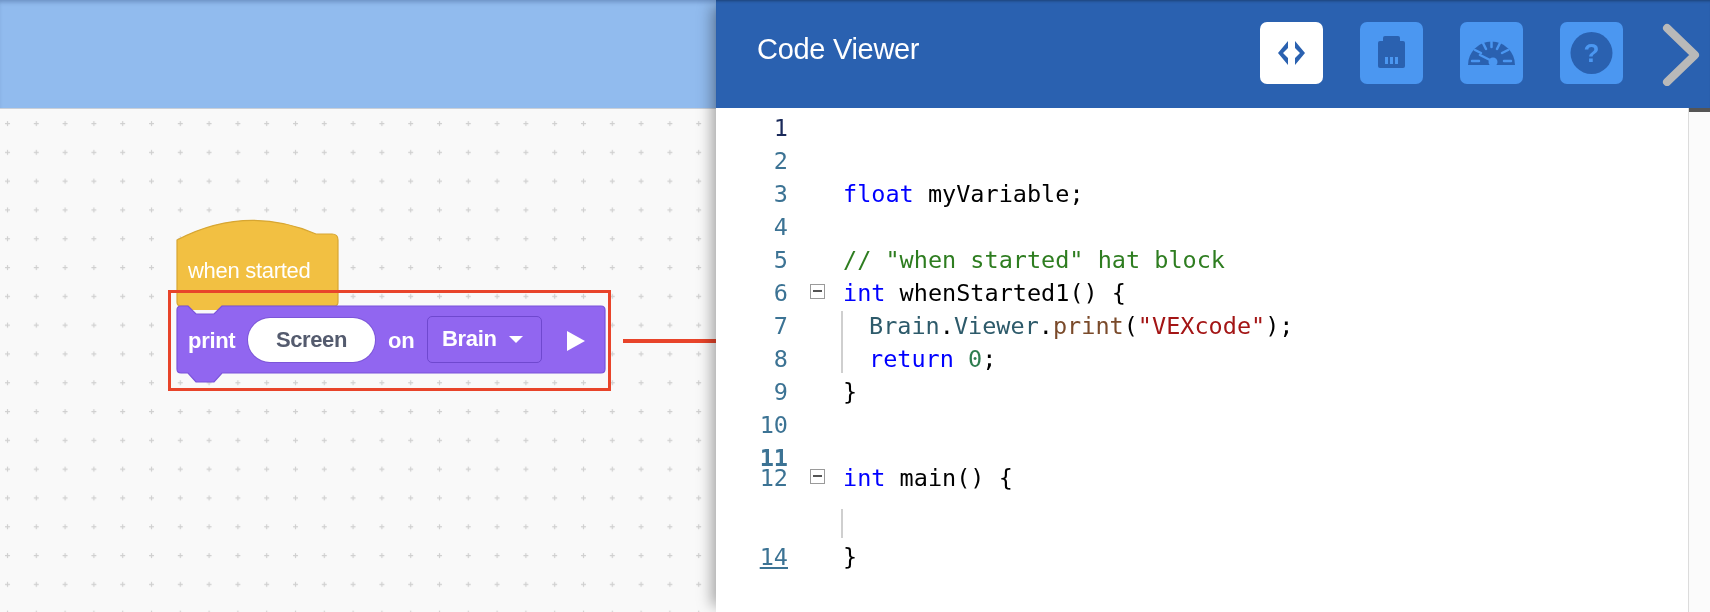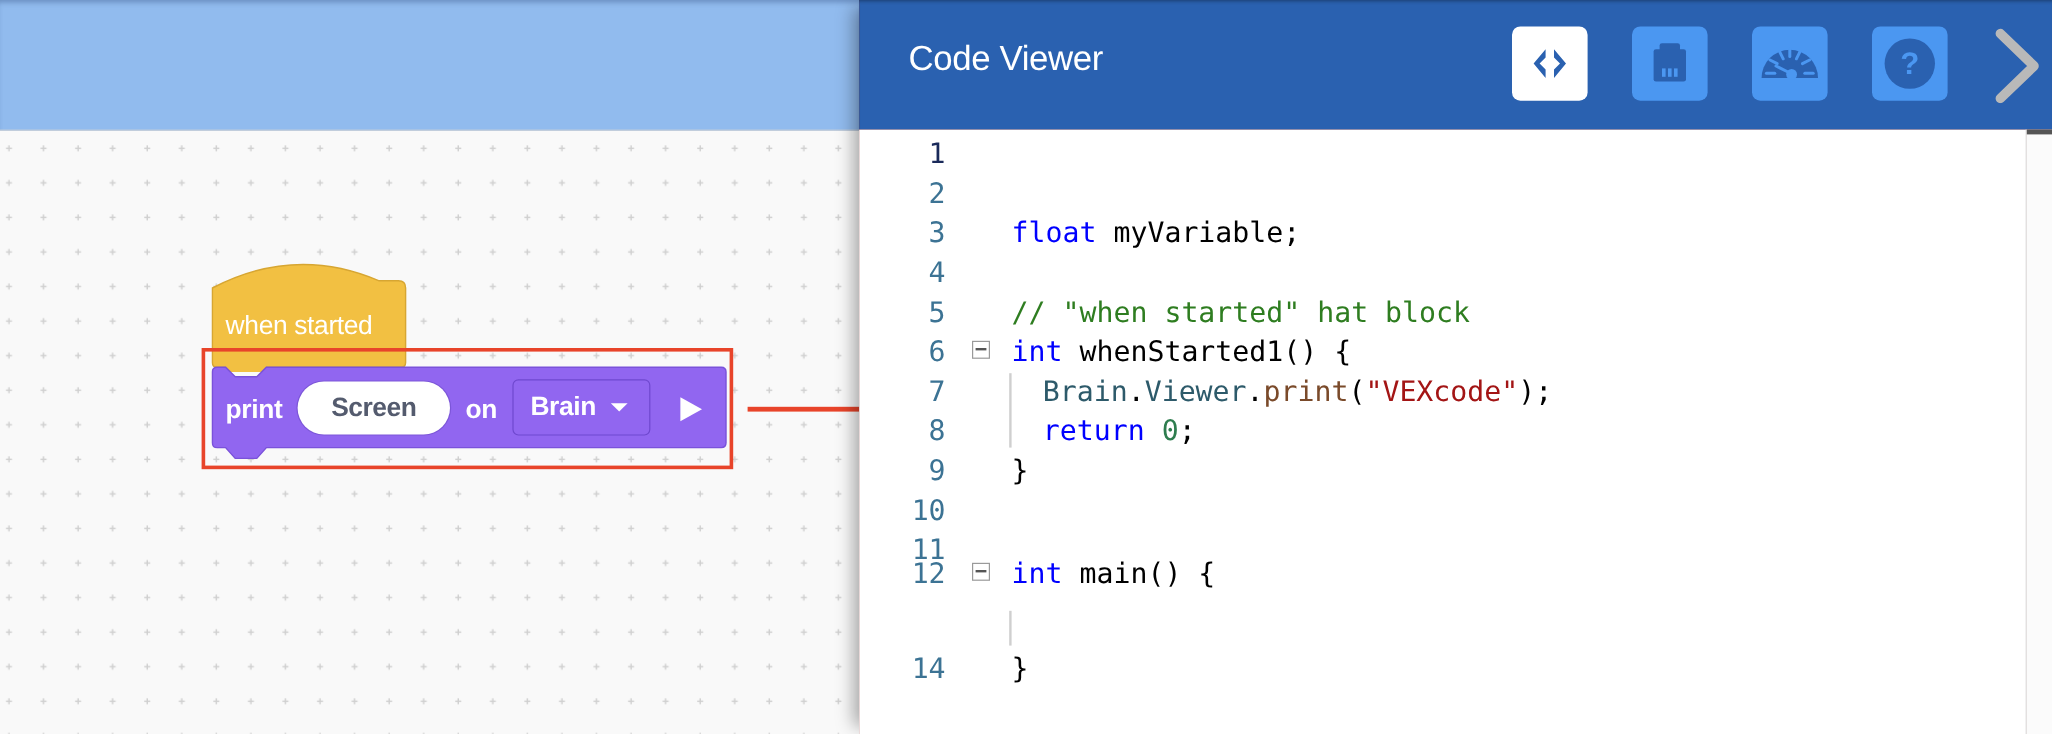--- a/index.html
+++ b/index.html
@@ -21,21 +21,21 @@
   .pill { position:absolute; left:72px; top:13px; width:127px; height:44px; background:#fff; border-radius:22px; color:#545b6e; font-weight:bold; font-size:22px; text-align:center; line-height:44px; letter-spacing:-0.4px; box-shadow:0 0 0 1px #7c56d8; }
   .dropdown { position:absolute; left:251px; top:11px; width:115px; height:47px; border:1.5px solid #6f48cf; border-radius:5px; background:#9166f0; box-sizing:border-box; color:#fff; font-weight:bold; font-size:22px; line-height:44px; padding-left:14px; letter-spacing:-0.3px; }
   .dropdown .caret { position:absolute; right:18px; top:19px; width:0; height:0; border-left:7px solid transparent; border-right:7px solid transparent; border-top:7px solid #fff; }
   .play { position:absolute; left:391px; top:26px; width:0; height:0; border-top:10px solid transparent; border-bottom:10px solid transparent; border-left:18px solid #fff; }
 
   .highlight-box { position:absolute; left:168px; top:290px; width:443px; height:101px; border:3.5px solid #e8442a; box-sizing:border-box; }
   .arrow-line { position:absolute; left:623px; top:339px; width:180px; height:4px; background:#e8442a; }
   .arrow-head { position:absolute; left:801px; top:329px; width:0; height:0; border-top:12px solid transparent; border-bottom:12px solid transparent; border-left:26px solid #e8442a; }
 
   
-  .panel { position:absolute; left:716px; top:0; width:994px; height:612px; background:#7f1d1d; box-shadow:-10px 0 14px -6px rgba(0,0,0,0.35); }
+  .panel { position:absolute; left:716px; top:0; width:994px; height:612px; background:#5eead4; box-shadow:-10px 0 14px -6px rgba(0,0,0,0.35); }
   .panel-header { position:absolute; left:0; top:0; width:994px; height:108px; background:#2a61b0; box-shadow: inset 0 3px 3px -2px rgba(0,0,0,0.35); }
   .panel-title { position:absolute; left:41px; top:33px; color:#fff; font-size:29px; letter-spacing:-0.3px; }
   .hbtn { position:absolute; top:22px; width:63px; height:62px; border-radius:7px; background:#4b97f1; }
   .hbtn.active { background:#fff; }
   .hbtn svg { position:absolute; left:0; top:0; }
   .chevron { position:absolute; left:944px; top:22px; width:44px; height:64px; }
 
   .code-area { position:absolute; left:0; top:108px; width:972px; height:504px; background:#fff; border-right:1.5px solid #dcdcdc; }
   .scroll-strip { position:absolute; left:973px; top:108px; width:21px; height:504px; background:#fbfbfb; }
   .scroll-cap { position:absolute; left:973px; top:108px; width:21px; height:4px; background:#555; }
@@ -153,21 +153,21 @@
       <div class="code-line" style="top: 2px;"><span class="ln current" style="left: 12px; right: auto;">1</span></div>
       <div class="code-line" style="top: 35px;"><span class="ln" style="left: 12px; right: auto;">2</span><span class="txt"></span></div>
       <div class="code-line" style="top: 68px;"><span class="ln" style="left: 12px; right: auto;">3</span><span class="txt"><span class="kw">float</span><span> myVariable;</span></span></div>
       <div class="code-line" style="top: 101px;"><span class="ln" style="left: 12px; right: auto;">4</span><span class="txt"></span></div>
       <div class="code-line" style="top: 134px;"><span class="ln" style="left: 12px; right: auto;">5</span><span class="txt"><span class="cm">// "when started" hat block</span></span></div>
       <div class="code-line" style="top: 167px;"><span class="ln" style="left: 12px; right: auto;">6</span><span class="fold"></span><span class="txt"><span class="kw">int</span><span> whenStarted1() {</span></span></div>
       <div class="code-line" style="top: 200px;"><span class="ln" style="left: 12px; right: auto;">7</span><span class="txt" style="left: 153px;"><span class="obj">Brain</span><span>.</span><span class="obj">Viewer</span><span>.</span><span class="fn">print</span><span>(</span><span class="str">"VEXcode"</span><span>);</span></span></div>
       <div class="code-line" style="top: 233px;"><span class="ln" style="left: 12px; right: auto;">8</span><span class="txt" style="left: 153px;"><span class="kw">return</span><span> </span><span class="num">0</span><span>;</span></span></div>
       <div class="code-line" style="top: 266px;"><span class="ln" style="left: 12px; right: auto;">9</span><span class="txt"><span>}</span></span></div>
       <div class="code-line" style="top: 299px;"><span class="ln" style="left: 12px; right: auto;">10</span><span class="txt"></span></div>
-      <div class="code-line" style="top: 332px;"><span class="ln" style="left: 12px; right: auto;">11</span><span class="txt"></span></div>
+      <div class="code-line" style="top: 332px;"><span class="ln" style="left: 12px; right: auto; font-weight: bold;">11</span><span class="txt"></span></div>
       <div class="code-line" style="top: 352px;"><span class="ln" style="left: 12px; right: auto;">12</span><span class="fold"></span><span class="txt"><span class="kw">int</span><span> main() {</span></span></div>
-      <div class="code-line" style="top: 431px;"><span class="ln" style="left: 12px; right: auto;">14</span><span class="txt"><span>}</span></span></div>
+      <div class="code-line" style="top: 431px;"><span class="ln" style="left: 12px; right: auto; text-decoration: underline;">14</span><span class="txt"><span>}</span></span></div>
       <div class="guide" style="top: 203px; height: 62px;"></div>
       <div class="guide" style="top: 401px; height: 29px;"></div>
     </div>
   <div class="scroll-strip"></div>
   <div class="scroll-cap"></div>
 </div>
 
 </body></html>

